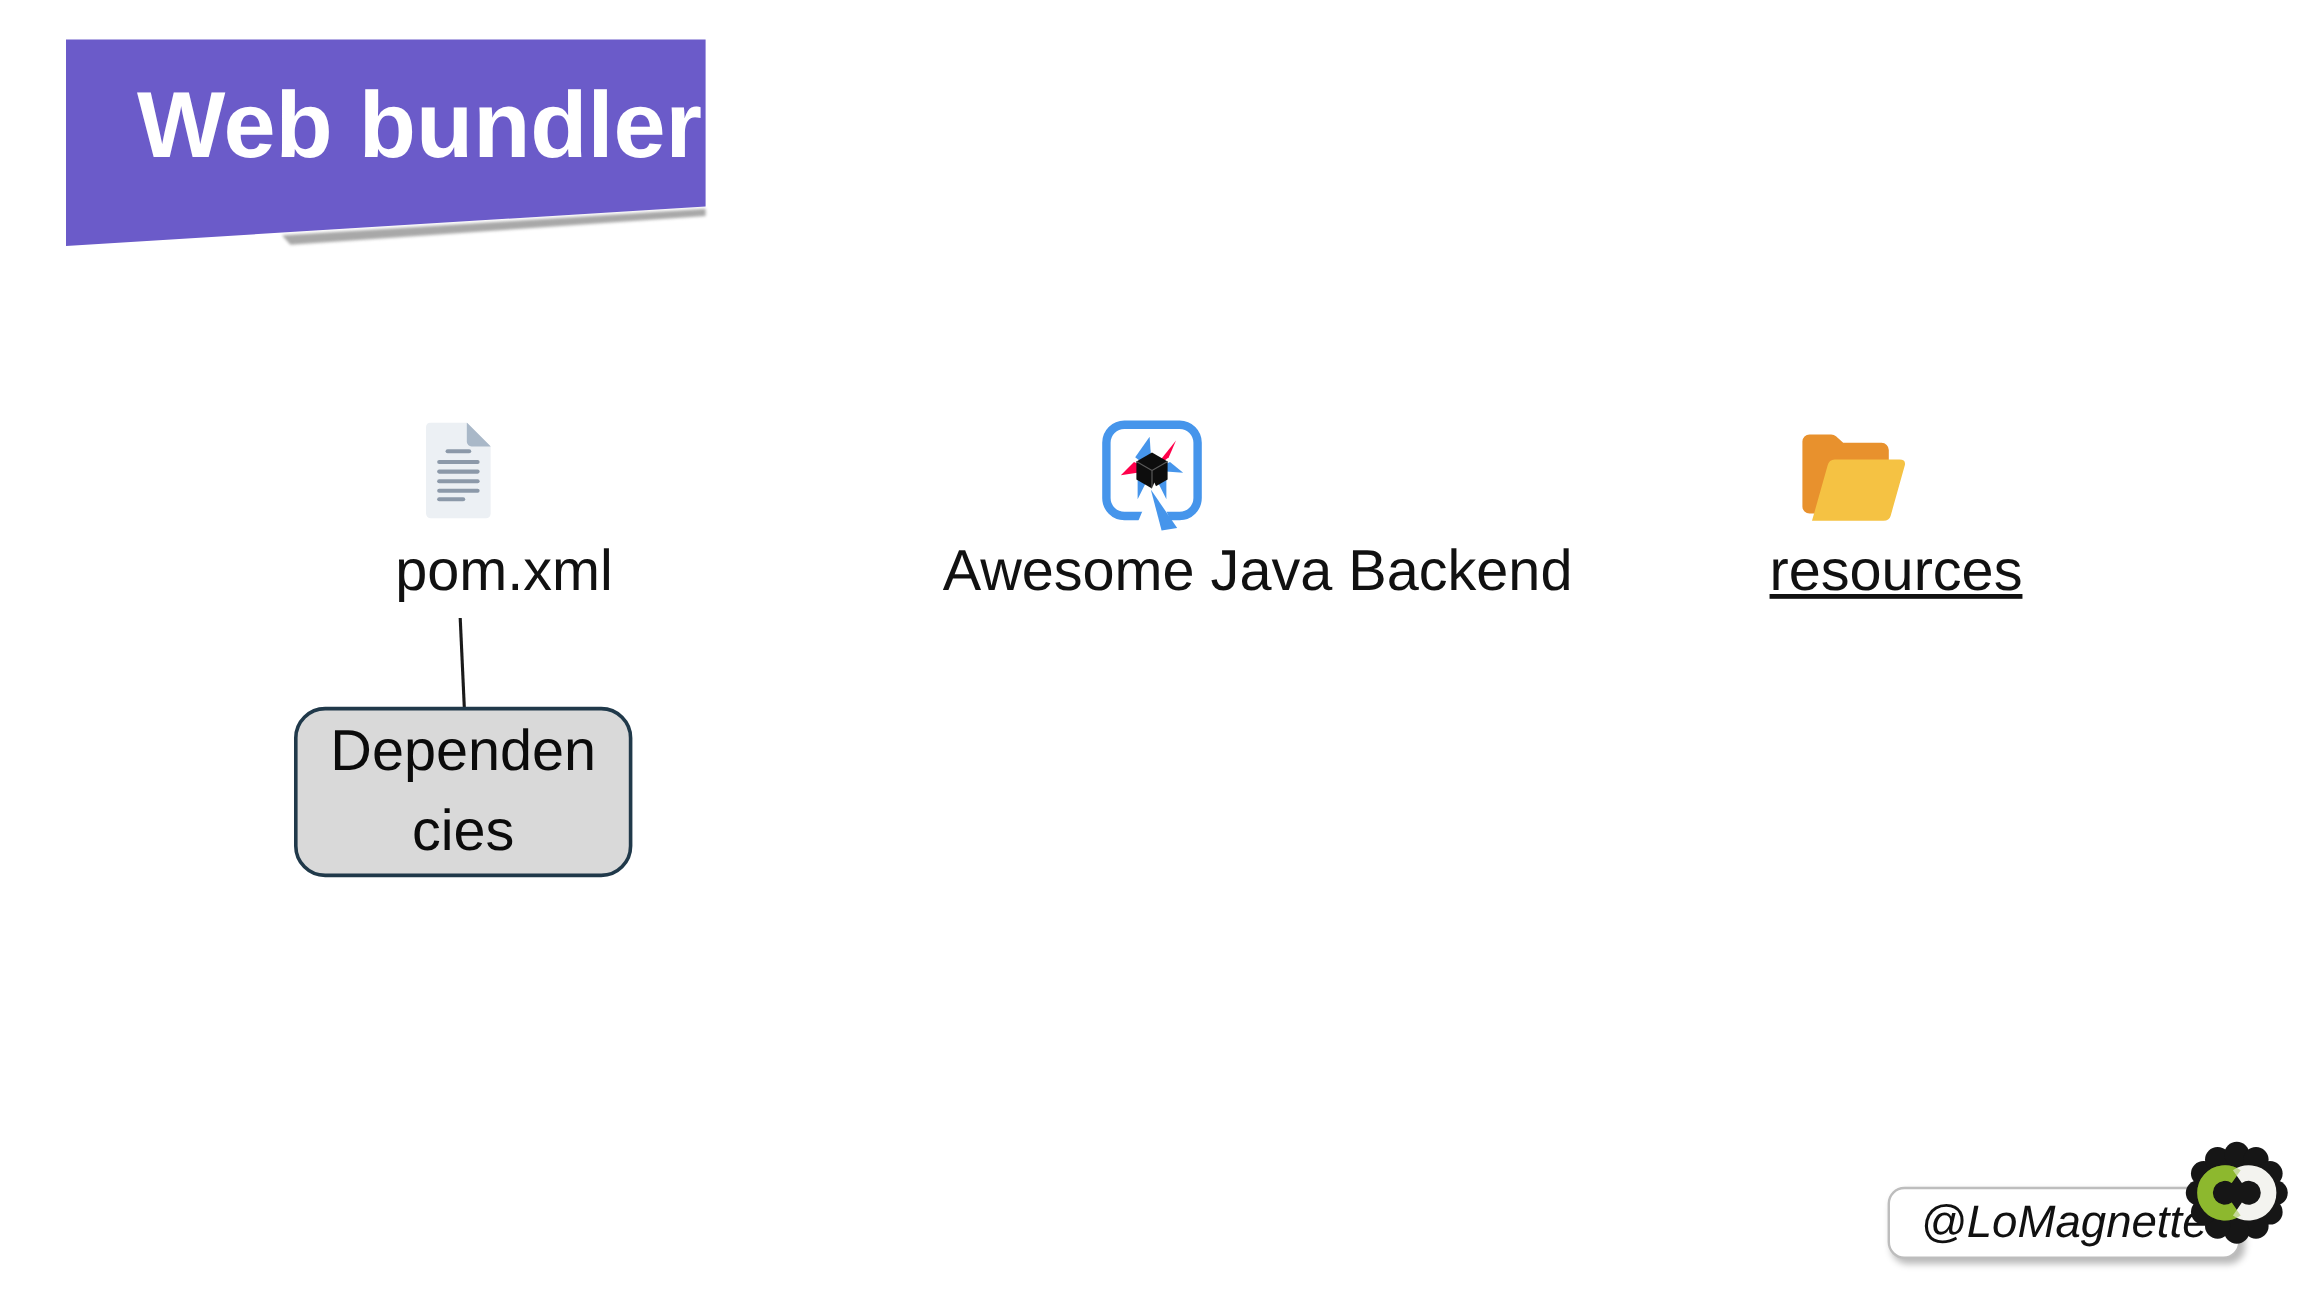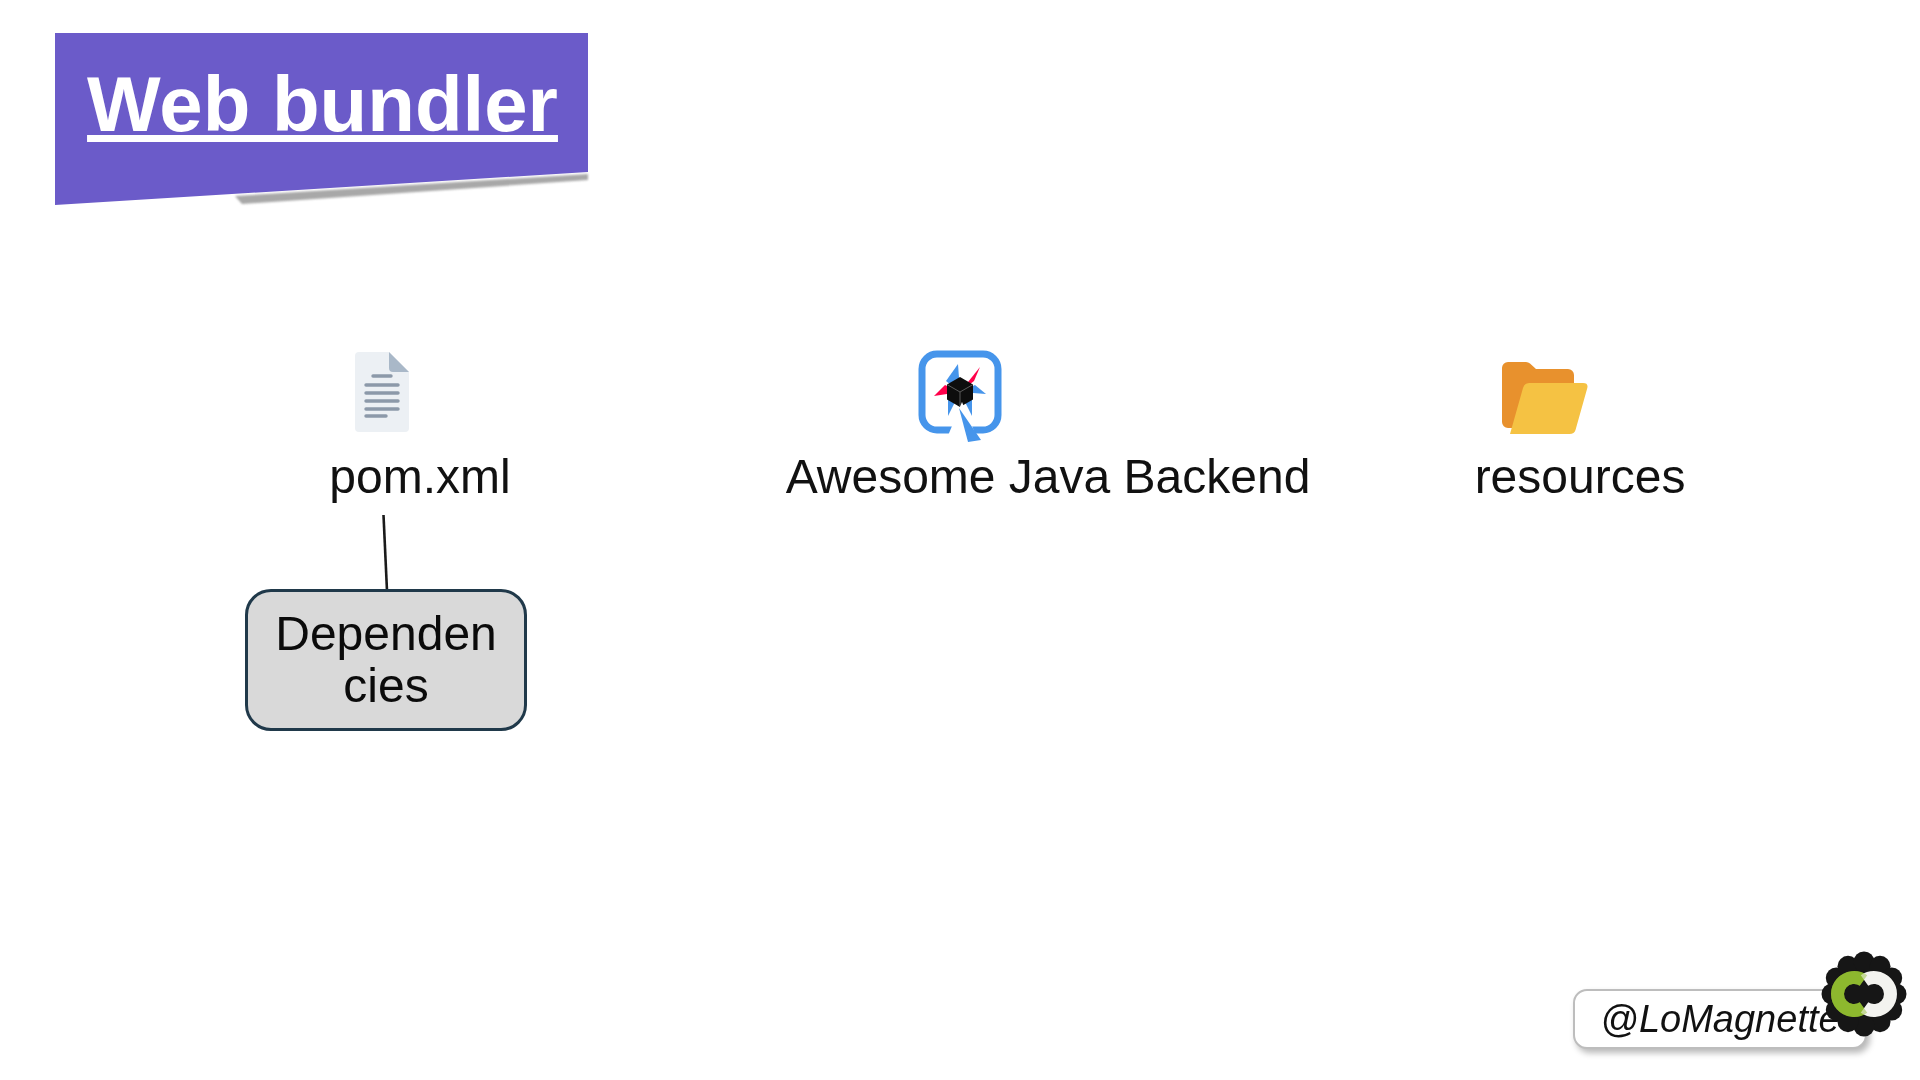--- a/index.html
+++ b/index.html
@@ -4,42 +4,42 @@
 <style>
   html,body{margin:0;padding:0;background:#ffffff;}
   .slide{
     position:relative;width:1920px;height:1080px;overflow:hidden;background:#ffffff;
     font-family:"Liberation Sans", sans-serif;
   }
   
   .banner{position:absolute;left:50px;top:26px;width:545px;height:192px;}
   .banner svg{position:absolute;left:0;top:0;}
   .banner-label{
-    position:absolute;left:10px;top:36px;width:525px;text-align:center;
-    font-size:78px;font-weight:600;color:#ffffff;letter-spacing:0px;line-height:84px;text-decoration:underline;
+    position:absolute;left:10px;top:36px;width:525px;text-align:right;
+    font-size:78px;font-weight:600;color:#ffffff;letter-spacing:0px;line-height:84px;
   }
   
   .icon{position:absolute;}
   .icon-doc{left:355px;top:352px;}
   .icon-quarkus{left:918px;top:350px;}
   .icon-folder{left:1498px;top:352px;}
   .file-label{
     position:absolute;top:451px;transform:translateX(-50%);
     font-size:48px;color:#111111;white-space:nowrap;line-height:1.1;
   }
   .lbl-pom{left:420px;}
   .lbl-backend{left:1048px;}
-  .lbl-resources{left:1580px;}
+  .lbl-resources{left:1580px;text-decoration:underline;}
   
   .connector{position:absolute;left:375px;top:512px;}
   .callout{
     position:absolute;left:245px;top:589px;width:282px;height:142px;box-sizing:border-box;
     background:#d9d9d9;border:3px solid #20394a;border-radius:26px;
     display:flex;align-items:center;justify-content:center;text-align:center;
-    font-size:48px;color:#0b0b0b;line-height:52px;white-space:pre-line;
+    font-size:48px;color:#0b0b0b;line-height:66px;white-space:pre-line;
   }
   
   .badge{
     position:absolute;left:1573px;top:989px;width:294px;height:60px;box-sizing:border-box;
     background:#ffffff;border:2px solid #bdbdbd;border-radius:14px;
     box-shadow:3px 4px 6px rgba(0,0,0,0.28);
     display:flex;align-items:center;justify-content:center;
     font-size:38px;color:#111111;z-index:1;font-style:italic;
   }
   .devoxx{position:absolute;left:1820px;top:950px;z-index:2;}

